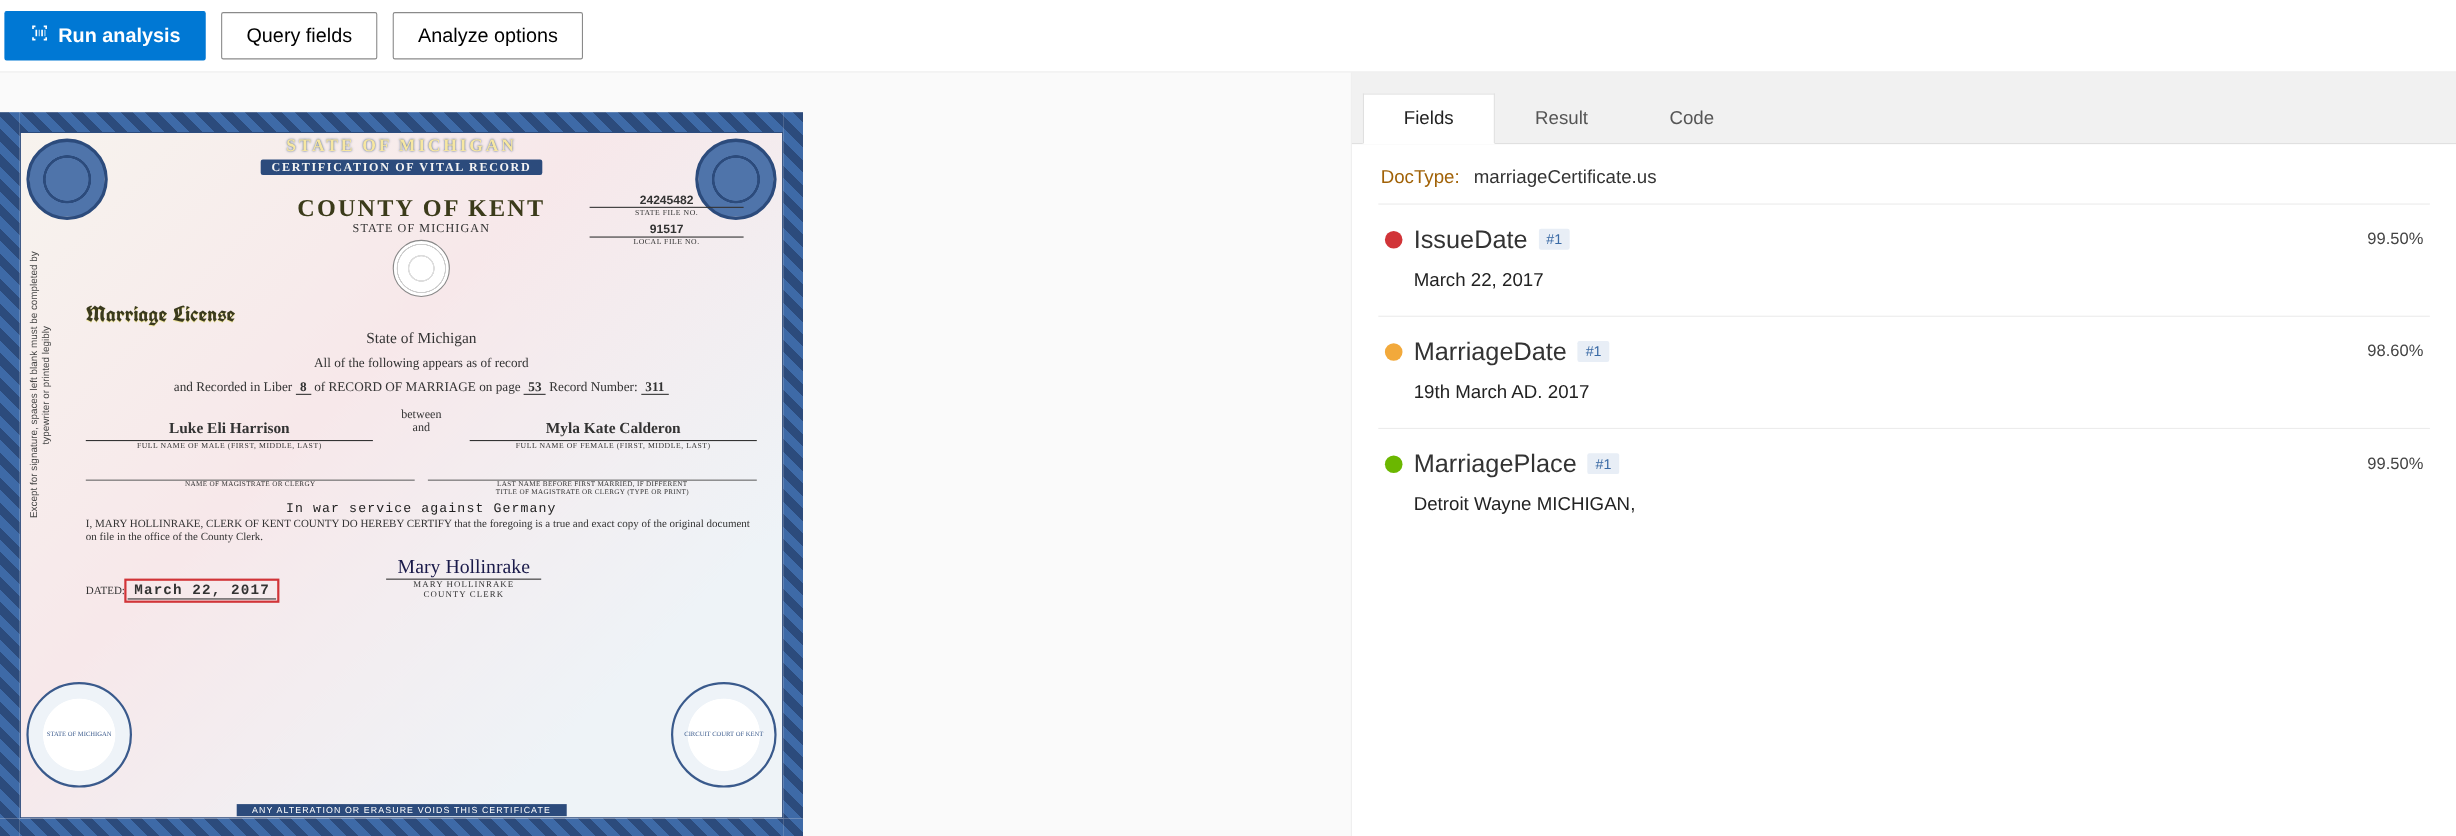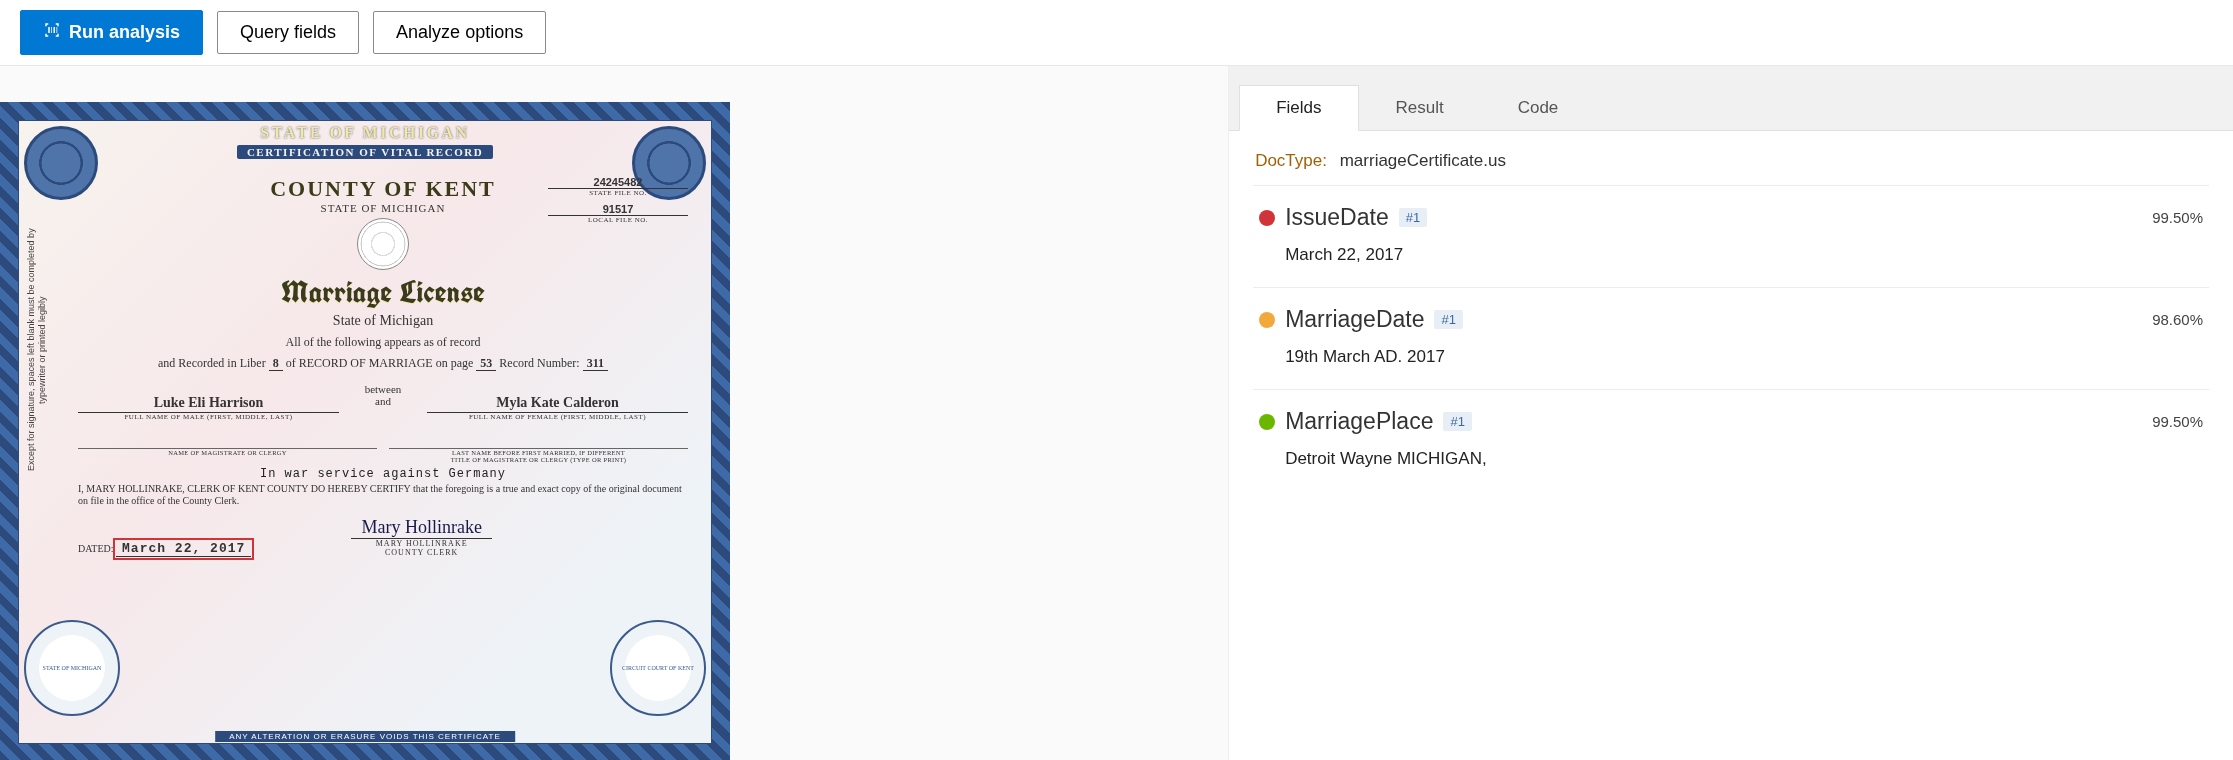--- a/index.html
+++ b/index.html
@@ -1,19 +1,19 @@
 <!DOCTYPE html>
 <html><head>
 <meta charset="utf-8">
 <style>
   * { box-sizing: border-box; margin: 0; padding: 0; }
   body { font-family: "Segoe UI", Arial, sans-serif; color: #333; background: #fff; }
 
   
-  .toolbar { display: flex; gap: 14px; padding: 10px 20px; align-items: center; border-bottom: 1px solid #e8e8e8; }
+  .toolbar { display: flex; gap: 14px; padding: 10px 4px; align-items: center; border-bottom: 1px solid #e8e8e8; }
   .btn { display: inline-flex; align-items: center; gap: 8px; padding: 10px 22px; font-size: 18px; border-radius: 2px; cursor: pointer; border: 1px solid #8a8a8a; background: #fff; }
   .btn.primary { background: #0078d4; color: #fff; border-color: #0078d4; font-weight: 600; }
   .btn.primary svg { fill: #fff; }
 
   
   .main { display: flex; height: calc(100vh - 64px); min-height: 696px; }
   .left-pane { flex: 0 0 55%; background: #fafafa; position: relative; display: flex; align-items: flex-start; justify-content: flex-start; padding: 0; }
   .right-pane { flex: 1; display: flex; flex-direction: column; border-left: 1px solid #eee; position: relative; }
 
   
@@ -25,38 +25,38 @@
   .band-title { font-weight: 700; letter-spacing: 2.5px; font-size: 16px; color: #f7e7a1; text-shadow: 0 0 2px #2c4b7c; }
   .band-sub { font-weight: 700; letter-spacing: 1.5px; font-size: 11px; color: #f3f3f3; background: #2c4b7c; display: inline-block; padding: 1px 10px; border-radius: 2px; }
   .doc-body { position: absolute; top: 56px; left: 60px; right: 24px; bottom: 40px; }
 
   
   .vnote { position: absolute; top: 100px; left: 8px; width: 44px; height: 260px; writing-mode: vertical-rl; transform: rotate(180deg); font-size: 9px; line-height: 1.2; color: #444; font-family: Arial, sans-serif; text-align: center; }
 
   .county-head { text-align: center; font-weight: 700; letter-spacing: 2px; font-size: 22px; color: #3b3b1a; }
   .state-sub { text-align: center; font-size: 11px; letter-spacing: 1px; }
   .seal-small { width: 52px; height: 52px; margin: 4px auto; background: radial-gradient(circle, #fff 0 30%, #ddd 31% 34%, #fff 35% 60%, #ccc 61% 63%, #fff 64% 100%); border: 1px solid #888; border-radius: 50%; display: flex; align-items: center; justify-content: center; font-size: 7px; }
-  .marriage-title { font-family: 'Old English Text MT', 'UnifrakturCook', serif; font-size: 30px; text-align: center; font-weight: 700; color: #3a3a1e; margin-top: -2px; text-shadow: 0 1px 0 #f0e6a0; }
+  .marriage-title { font-family: 'Old English Text MT', 'UnifrakturCook', serif; font-size: 20px; font-weight: 700; color: #3a3a1e; margin-top: -2px; text-shadow: 0 1px 0 #f0e6a0; }
   .subtitle { text-align: center; font-size: 14px; margin-top: 2px; }
   .rec-line { text-align: center; font-size: 12px; margin-top: 6px; }
   .rec-line .u { border-bottom: 1px solid #333; padding: 0 4px; font-weight: 700; }
   .names-row { display: flex; align-items: flex-end; gap: 12px; margin-top: 12px; font-size: 13px; }
   .name-col { flex: 1; text-align: center; }
   .name-col .nm { border-bottom: 1px solid #333; font-weight: 700; font-size: 14px; padding-bottom: 1px; }
   .name-col .lbl { font-size: 7px; letter-spacing: 0.5px; }
   .between { text-align: center; font-size: 11px; width: 64px; padding-bottom: 14px; }
   .blank-row { display: flex; gap: 12px; margin-top: 14px; }
   .blank-col { flex: 1; text-align: center; }
   .blank-line { border-bottom: 1px solid #666; height: 14px; }
   .blank-lbl { font-size: 6.5px; letter-spacing: 0.3px; }
 
   .wartext { font-family: 'Courier New', monospace; font-size: 12px; color: #222; margin-top: 4px; text-align: center; letter-spacing: 1px; }
   .certify { font-size: 10px; margin-top: 2px; line-height: 1.2; }
 
-  .fileno { position: absolute; top: 0px; right: 0px; width: 140px; text-align: center; font-size: 11px; }
+  .fileno { position: absolute; top: 0px; right: 12px; width: 140px; text-align: center; font-size: 11px; }
   .fileno .ln { border-bottom: 1px solid #333; margin-bottom: 0px; font-family: Arial, sans-serif; font-weight: 700; }
   .fileno .lbl { font-size: 7px; letter-spacing: 0.5px; margin-bottom: 6px; }
 
   .sig-area { display: flex; align-items: flex-end; justify-content: space-between; margin-top: 10px; }
   .sig-col { text-align: center; font-size: 10px; }
   .sig-col .sig-name { font-family: 'Brush Script MT', cursive; font-size: 18px; border-bottom: 1px solid #333; padding: 0 10px; color: #1a1a4a; }
   .sig-col .sig-lbl { font-size: 8px; letter-spacing: 1px; }
   .dated-col { font-size: 10px; }
   .dated-col .dt { display: inline-block; border-bottom: 1px solid #333; padding: 0 6px; font-family: 'Courier New', monospace; font-size: 13px; font-weight: 700; letter-spacing: 1px; }
   .hl-red { outline: 2px solid #d13438; outline-offset: 1px; }

